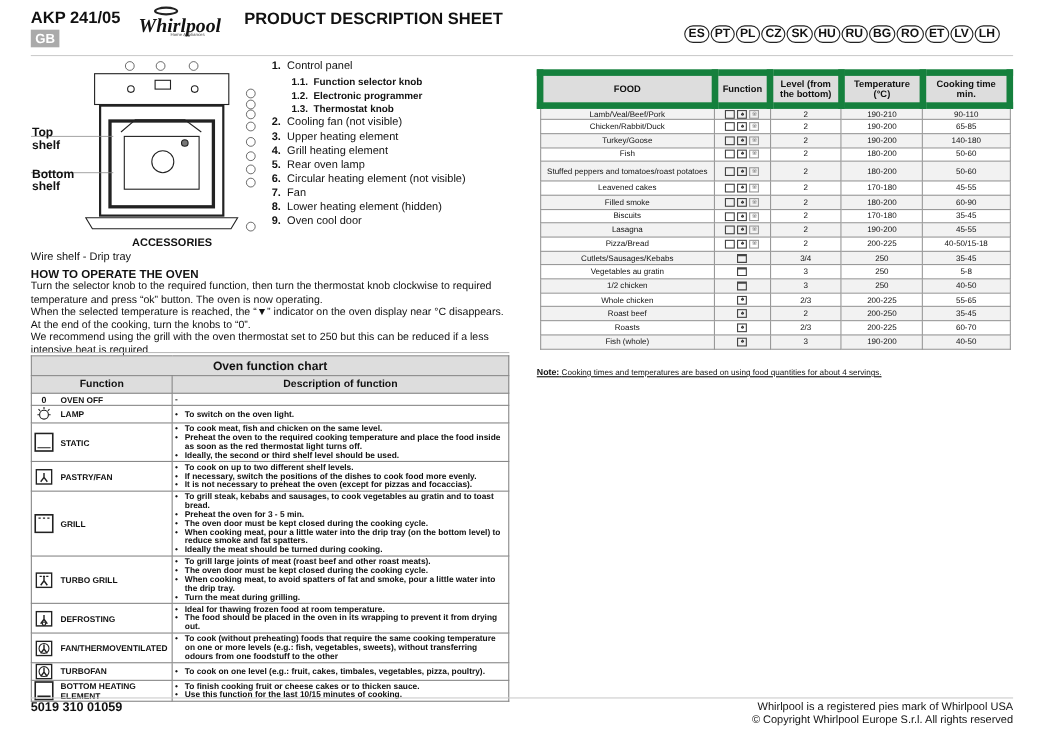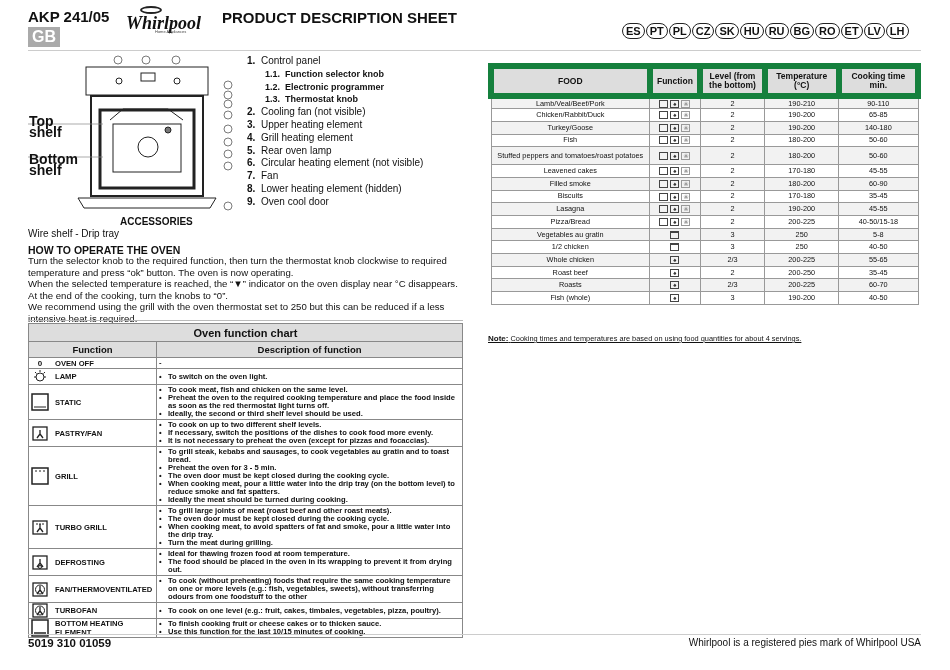--- a/index.html
+++ b/index.html
@@ -1,30 +1,30 @@
 <!DOCTYPE html>
 <html><head>
 <meta charset="utf-8">
 <style>
   * { box-sizing: border-box; margin: 0; padding: 0; }
   body { width: 950px; height: 670px; background: #fff; font-family: "Liberation Sans", sans-serif; color: #111; position: relative; overflow: hidden; }
   .abs { position: absolute; }
   .model { left: 28px; top: 8px; font-weight: bold; font-size: 15px; }
-  .gb { left: 28px; top: 27px; background: #aaa; color: #fff; font-weight: bold; font-size: 16px; padding: 1px 4px; }
+  .gb { left: 28px; top: 27px; background: #aaa; color: #fff; font-weight: bold; font-size: 12px; padding: 1px 4px; }
   .logo { left: 126px; top: 8px; font-family: "Liberation Serif", serif; font-weight: bold; font-size: 18px; font-style: italic; }
   .logo-oval { left: 140px; top: 6px; width: 22px; height: 8px; border: 2px solid #222; border-radius: 50%; }
   .logo-sub { left: 155px; top: 29px; font-size: 4px; color: #444; }
   .title { left: 222px; top: 9px; font-weight: bold; font-size: 15px; }
   .langs { left: 622px; top: 23px; display: flex; gap: 1px; align-items: center; }
   .lang { border: 1px solid #222; border-radius: 9px; font-size: 11px; font-weight: bold; padding: 0 3px; line-height: 14px; }
   .hr-top { left: 28px; top: 50px; width: 893px; height: 1px; background: #ccc; }
   .hr-bottom { left: 28px; top: 634px; width: 893px; height: 1px; background: #ccc; }
 
   .diagram { left: 28px; top: 52px; width: 210px; height: 165px; }
-  .shelf-label { font-weight: bold; font-size: 14px; line-height: 11px; }
+  .shelf-label { font-weight: bold; font-size: 11px; line-height: 11px; }
 
   .parts { left: 247px; top: 55px; font-size: 10px; line-height: 12.8px; }
   .parts .row { display: flex; }
   .parts .num { font-weight: bold; width: 14px; }
   .parts .sub { padding-left: 18px; font-weight: bold; font-size: 9px; }
 
   .acc-h { left: 120px; top: 216px; font-weight: bold; font-size: 10px; }
   .acc { left: 28px; top: 228px; font-size: 10px; }
   .howto-h { left: 28px; top: 244px; font-weight: bold; font-size: 10.5px; }
   .howto { left: 28px; top: 255px; width: 440px; font-size: 9.6px; line-height: 11.6px; }
@@ -518,20 +518,27 @@
         <td>45-55</td>
       </tr>
       <tr>
         <td>Pizza/Bread</td>
         <td><span class="fi"></span><span class="fi f">♠</span><span class="fi t">❀</span></td>
         <td>2</td>
         <td>200-225</td>
         <td>40-50/15-18</td>
       </tr>
       <tr>
+        <td>Cutlets/Sausages/Kebabs</td>
+        <td><span class="fi" style="border-top-width:2px"></span></td>
+        <td>3/4</td>
+        <td>250</td>
+        <td>35-45</td>
+      </tr>
+      <tr>
         <td>Vegetables au gratin</td>
         <td><span class="fi" style="border-top-width:2px"></span></td>
         <td>3</td>
         <td>250</td>
         <td>5-8</td>
       </tr>
       <tr>
         <td>1/2 chicken</td>
         <td><span class="fi" style="border-top-width:2px"></span></td>
         <td>3</td>
@@ -569,13 +576,14 @@
     </tbody>
 </table>
 <div class="abs note">
   <b>Note:</b> <span>Cooking times and temperatures are based on using food quantities for about 4 servings.</span>
 </div>
 
 <div class="abs hr-bottom"></div>
 <div class="abs doc-no">5019 310 01059</div>
 <div class="abs tm">
   <div>Whirlpool is a registered pies mark of Whirlpool USA</div>
+  <div>© Copyright Whirlpool Europe S.r.l. All rights reserved</div>
 </div>
 
 </body></html>

